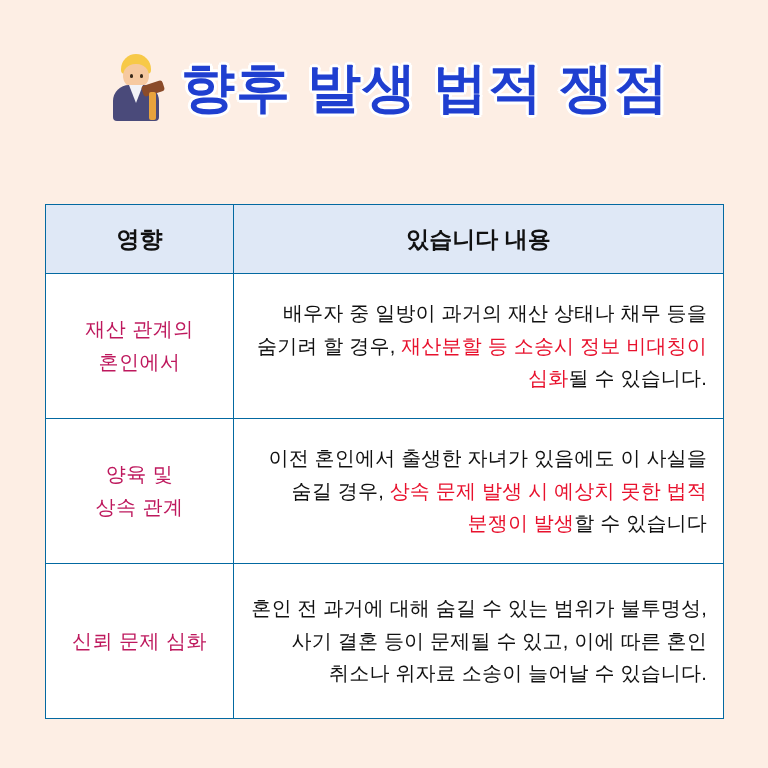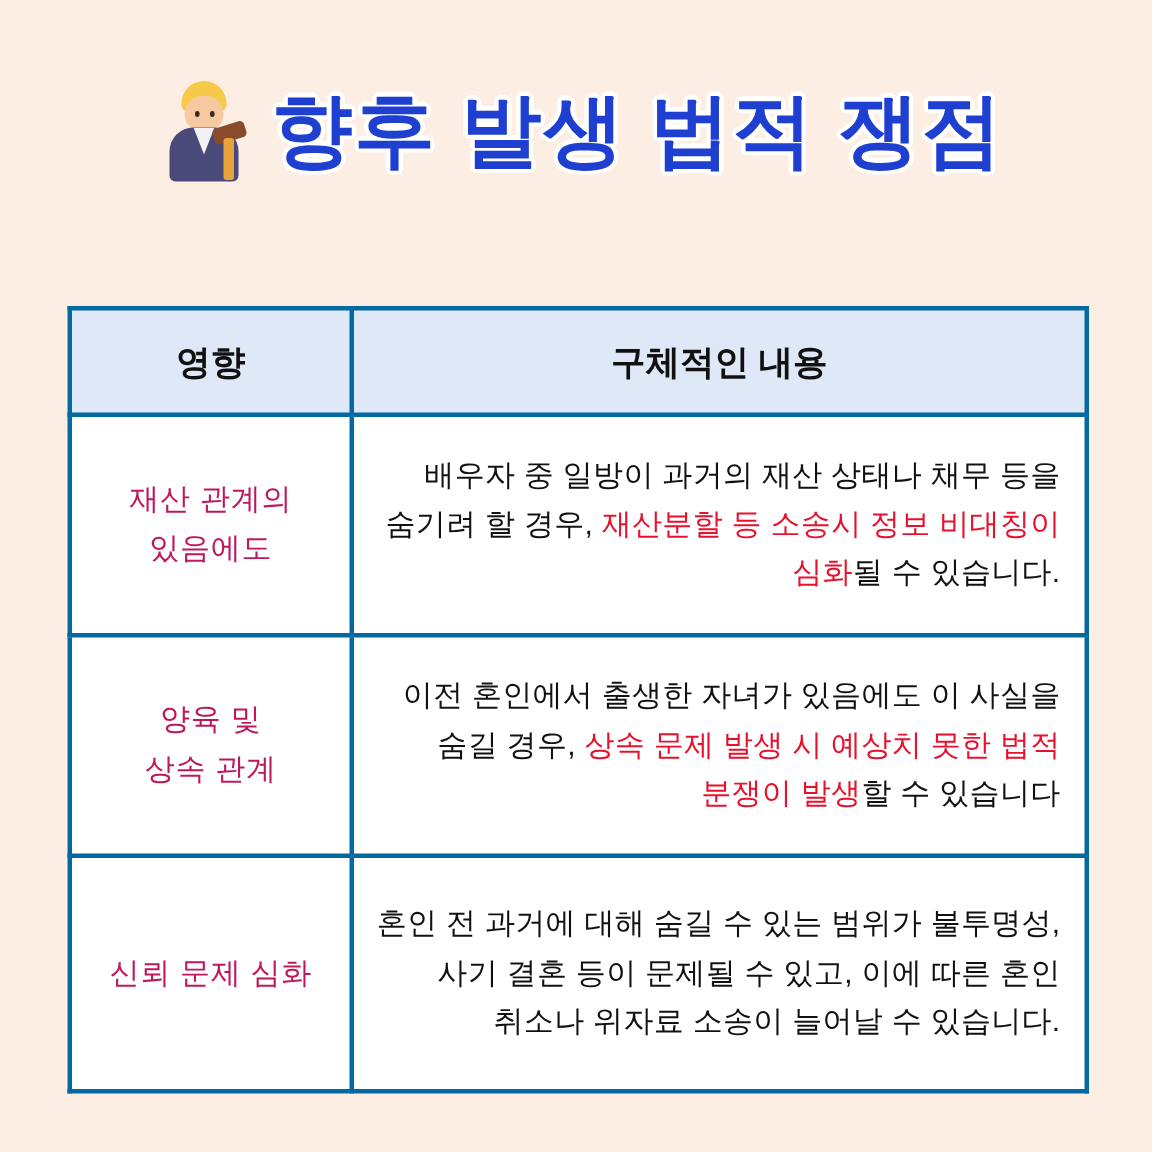--- a/index.html
+++ b/index.html
@@ -131,21 +131,21 @@
     width: 678px;
   }
   table.legal-table {
     border-collapse: collapse;
     width: 100%;
     background: #ffffff;
     table-layout: fixed;
   }
   table.legal-table th,
   table.legal-table td {
-    border: 3px solid #0369a1;
+    border: 1px solid #0369a1;
     vertical-align: middle;
   }
   table.legal-table thead th {
     background: #dfe8f6;
     font-size: 23px;
     font-weight: bold;
     color: #111111;
     text-align: center;
     height: 68px;
     padding: 0 6px;
@@ -198,28 +198,28 @@
 
   <div class="table-wrap">
     <table class="legal-table">
       <colgroup>
         <col class="col-effect">
         <col class="col-detail">
       </colgroup>
       <thead>
         <tr>
           <th>영향</th>
-          <th>구체적인 내용</th>
+          <th>있습니다 내용</th>
         </tr>
       </thead>
       <tbody>
         <tr class="row-1">
           <td class="effect-cell">
             <span>재산 관계의</span><br>
-            <span>있음에도</span>
+            <span>혼인에서</span>
           </td>
           <td class="detail-cell">
             <span>배우자 중 일방이 과거의 재산 상태나 채무 등을 숨기려 할 경우, </span><span class="hl">재산분할 등 소송시 정보 비대칭이 심화</span><span>될 수 있습니다.</span>
           </td>
         </tr>
         <tr class="row-2">
           <td class="effect-cell">
             <span>양육 및</span><br>
             <span>상속 관계</span>
           </td>

